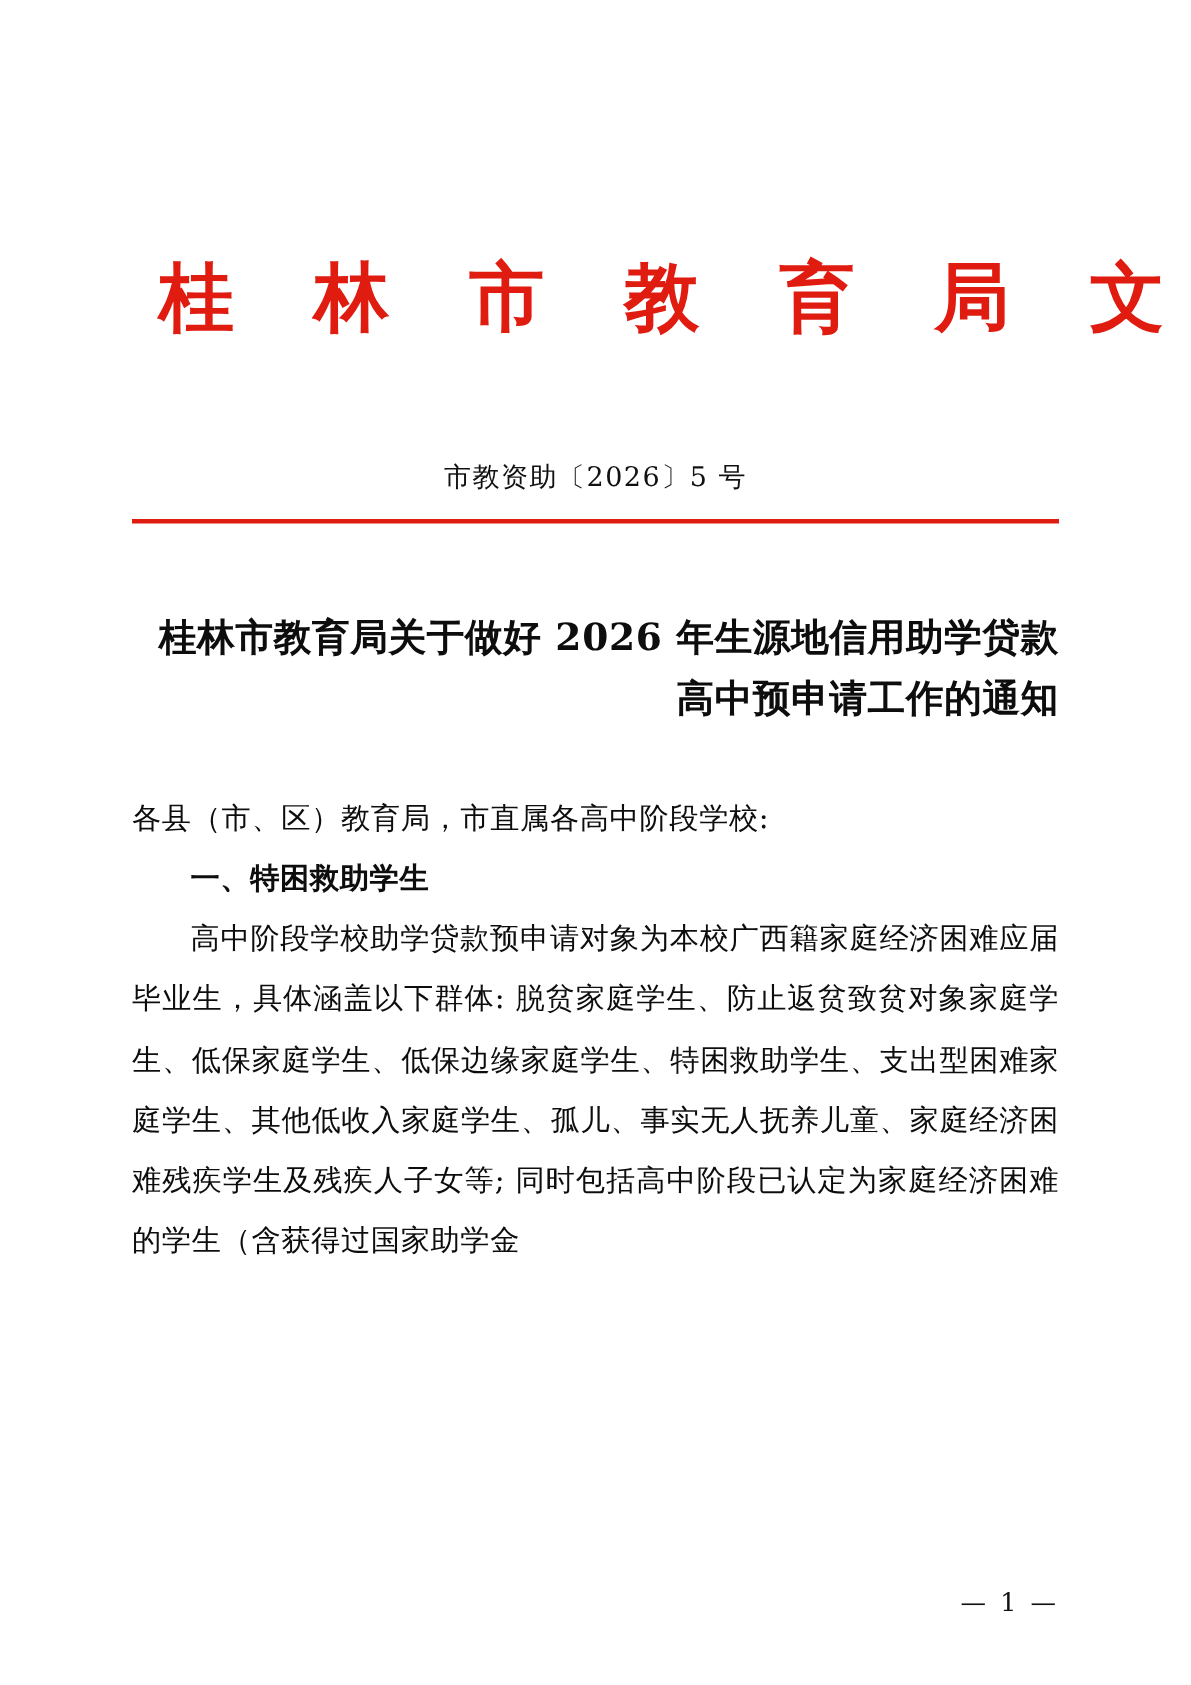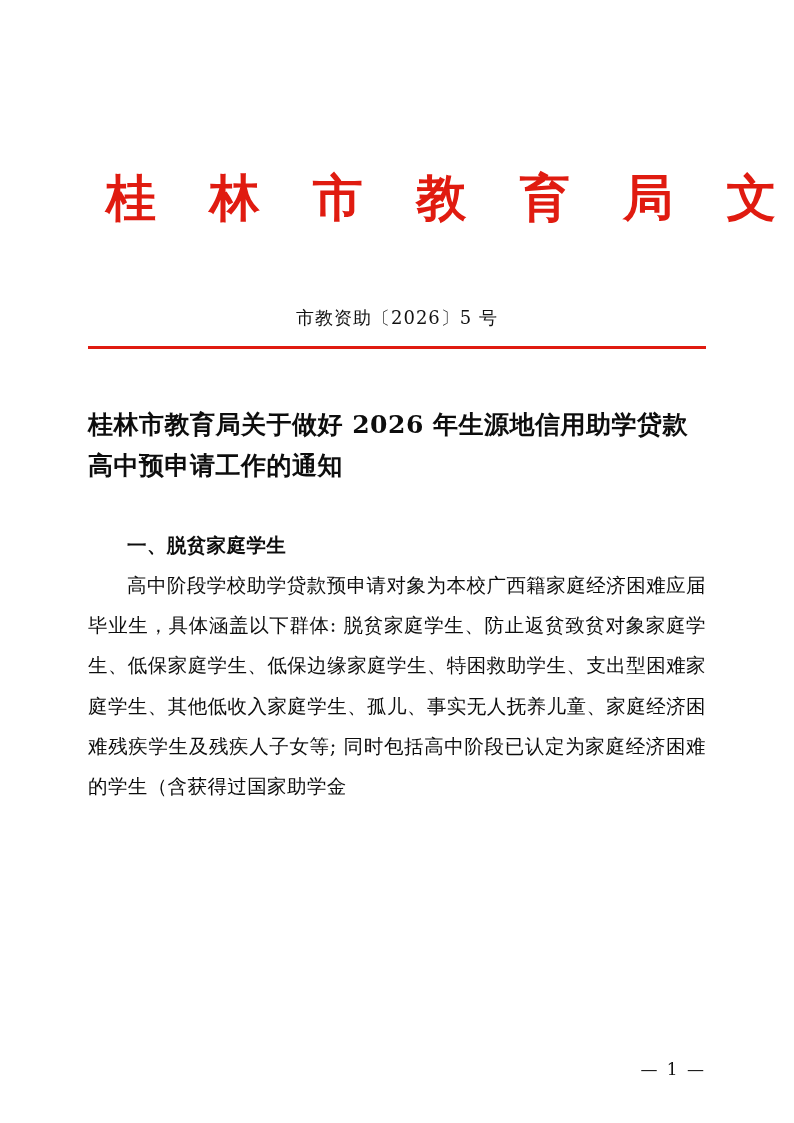--- a/index.html
+++ b/index.html
@@ -44,21 +44,21 @@
     color: #111;
   }
   .red-rule {
     margin-top: 16px;
     height: 3px;
     background: #e01b10;
     width: 100%;
   }
   .doc-subject {
     margin-top: 56px;
-    text-align: left;
+    text-align: right;
     font-size: 25px;
     font-weight: bold;
     line-height: 1.62;
     letter-spacing: 0.5px;
   }
   .body-text {
     margin-top: 40px;
     font-size: 19.5px;
     line-height: 2.06;
     letter-spacing: 0.4px;
@@ -92,19 +92,20 @@
     <div class="doc-title-red">桂 林 市 教 育 局 文 件</div>
   </div>
 
   <div class="doc-number">市教资助〔2026〕5 号</div>
 
   <div class="red-rule"></div>
 
   <div class="doc-subject">桂林市教育局关于做好 2026 年生源地信用助学贷款高中预申请工作的通知</div>
 
   <div class="body-text">
-    <p class="section-head">一、脱贫家庭学生</p>
+    <p>各县（市、区）教育局，市直属各高中阶段学校:</p>
+    <p class="section-head">一、特困救助学生</p>
     <p class="indent2">高中阶段学校助学贷款预申请对象为本校广西籍家庭经济困难应届毕业生，具体涵盖以下群体: 脱贫家庭学生、防止返贫致贫对象家庭学生、低保家庭学生、低保边缘家庭学生、特困救助学生、支出型困难家庭学生、其他低收入家庭学生、孤儿、事实无人抚养儿童、家庭经济困难残疾学生及残疾人子女等; 同时包括高中阶段已认定为家庭经济困难的学生（含获得过国家助学金</p>
   </div>
 
   <div class="page-number">— 1 —</div>
 
 </div>
 
 </body></html>

